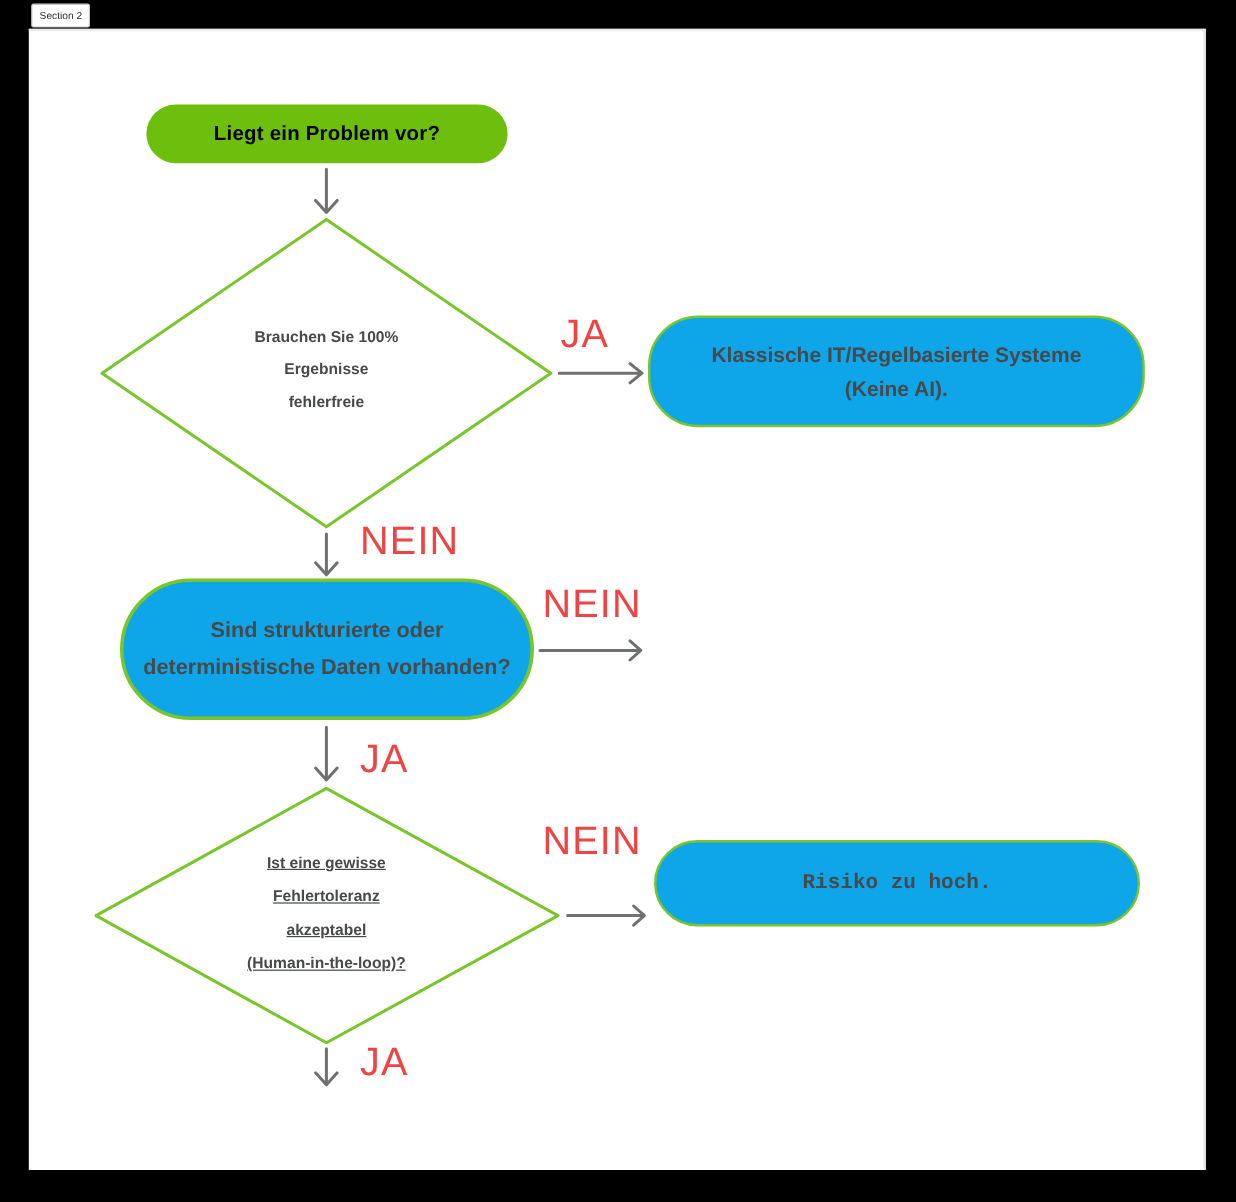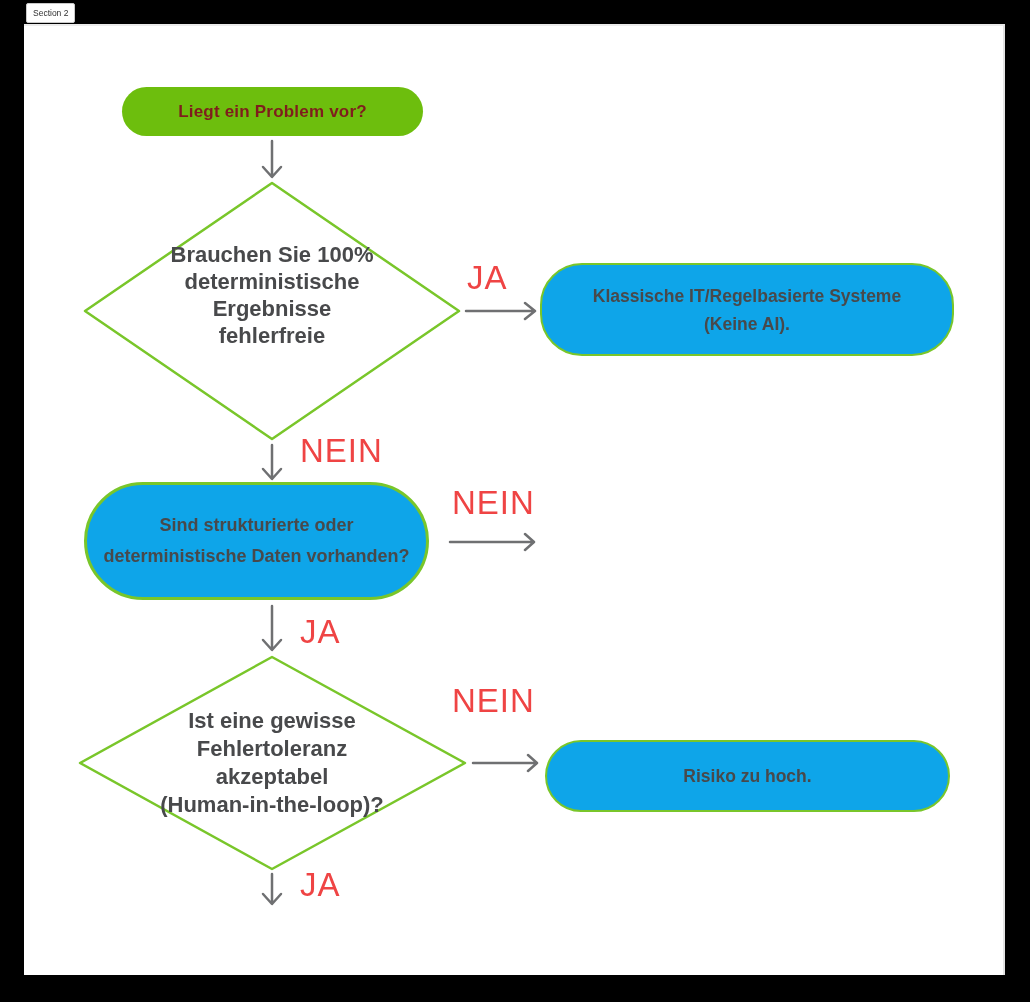--- a/index.html
+++ b/index.html
@@ -39,54 +39,55 @@
   svg.overlay {
     position: absolute; left: 0; top: 0;
     width: 1030px; height: 1002px;
     z-index: 1;
   }
 
   .node, .edge-label, .diamond-text { position: absolute; z-index: 2; box-sizing: border-box; }
 
   .pill {
     background: #6dbe0d;
-    color: #7f1d1d;
+    color: #000000;
     border-radius: 26px;
     display: flex; align-items: center; justify-content: center;
     font-size: 17px; font-weight: bold;
     letter-spacing: 0.2px;
     text-align: center;
   }
   .pill-start { left: 122px; top: 87px; width: 301px; height: 49px; }
   .pill-end   { left: 135px; top: 908px; width: 275px; height: 53px; }
 
   .rbox {
     background: #0ea5e9;
     border: 2.5px solid #79c62a;
     display: flex; flex-direction: column;
     align-items: center; justify-content: center;
     color: #48494b;
     font-size: 17.5px; font-weight: bold;
     line-height: 28px;
     text-align: center;
   }
   .rbox-1 { left: 540px; top: 263px; width: 414px; height: 93px; border-radius: 42px; }
-  .rbox-2 { left: 84px; top: 482px; width: 345px; height: 118px; border-radius: 59px; border-width: 3px; font-size: 18px; line-height: 31px; }
+  .rbox-2 { left: 100px; top: 482px; width: 345px; height: 118px; border-radius: 59px; border-width: 3px; font-size: 18px; line-height: 31px; }
   .rbox-3 { left: 540px; top: 508px; width: 415px; height: 70px; border-radius: 35px; }
-  .rbox-4 { left: 545px; top: 740px; width: 405px; height: 72px; border-radius: 36px; }
+  .rbox-4 { left: 545px; top: 700px; width: 405px; height: 72px; border-radius: 36px; font-family: Liberation Mono, monospace; }
 
   .diamond-text {
     width: 280px;
     color: #48494b;
-    font-size: 22px; font-weight: bold;
+    font-size: 13px; font-weight: bold;
     line-height: 27px;
     text-align: center;
+    margin-top: 26px;
   }
   .diamond-text-1 { left: 132px; top: 241px; }
-  .diamond-text-2 { left: 132px; top: 707px; line-height: 28px; }
+  .diamond-text-2 { left: 132px; top: 679px; line-height: 28px; text-decoration: underline; }
 
   .edge-label {
     color: #ef4444;
     font-size: 33px;
     font-weight: 500;
     letter-spacing: 1px;
     line-height: 1.0;
     white-space: nowrap;
   }
   .lbl-ja1   { left: 467px; top: 261px; }
@@ -122,21 +123,20 @@
       <path d="M272,874 V903 M263,894 L272,904 L281,894"></path>
     </g>
   </svg>
 
   <div class="node pill pill-start">
     <span>Liegt ein Problem vor?</span>
   </div>
 
   <div class="diamond-text diamond-text-1">
     <div>Brauchen Sie 100%</div>
-    <div>deterministische</div>
     <div>Ergebnisse</div>
     <div>fehlerfreie</div>
   </div>
 
   <div class="edge-label lbl-ja1">JA</div>
   <div class="edge-label lbl-nein1">NEIN</div>
   <div class="edge-label lbl-nein2">NEIN</div>
   <div class="edge-label lbl-ja2">JA</div>
   <div class="edge-label lbl-nein3">NEIN</div>
   <div class="edge-label lbl-ja3">JA</div>

